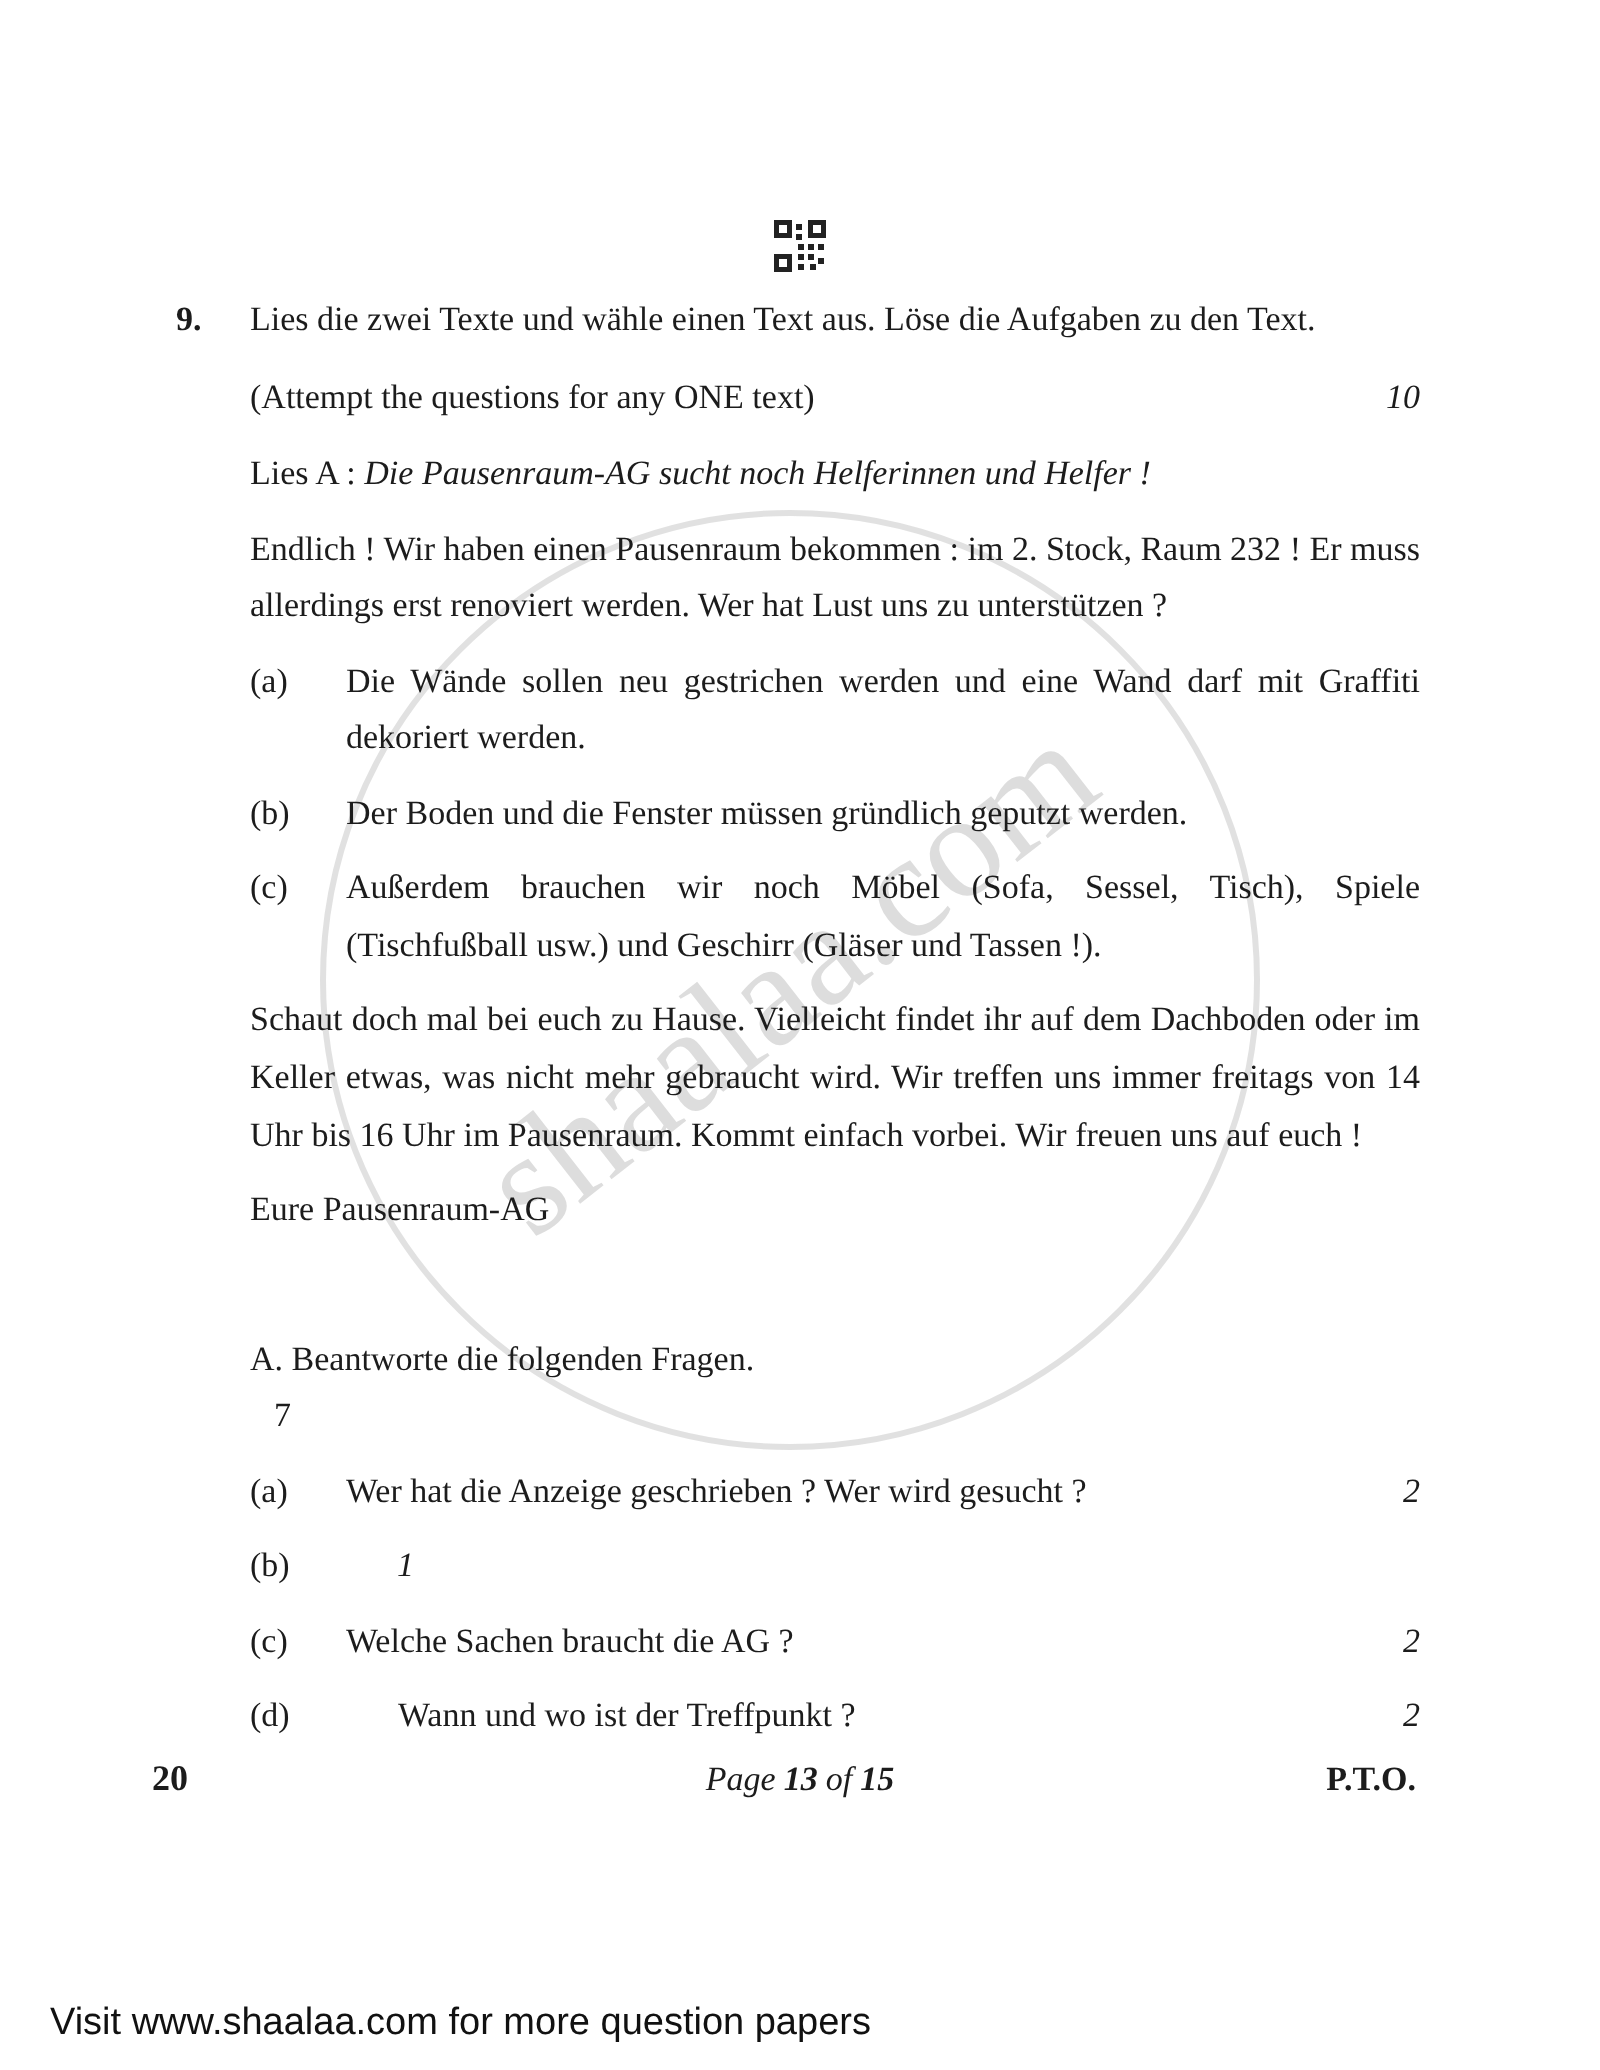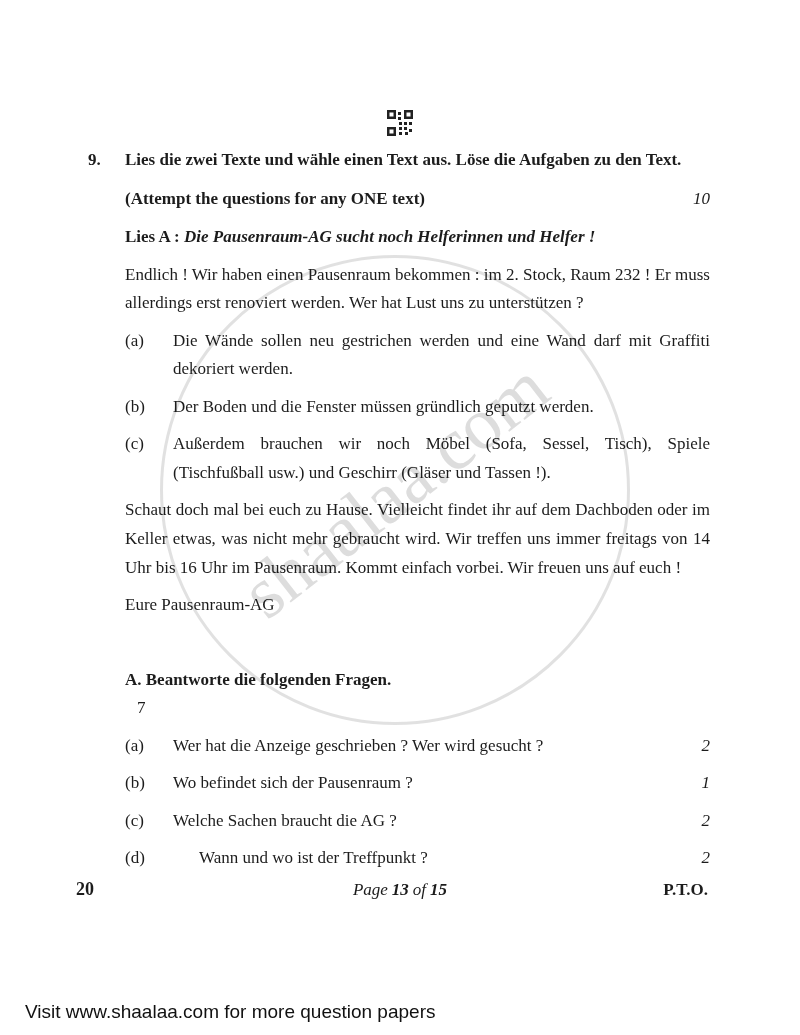--- a/index.html
+++ b/index.html
@@ -48,21 +48,21 @@
   }
   
   .content {
     position: absolute;
     left: 88px; top: 146px;
     width: 622px;
     z-index: 2;
     font-size: 17px;
     line-height: 1.68;
   }
-  .bold { font-weight: bold; }
+  .bold { font-weight: normal; }
   .italic { font-style: italic; }
   .row { display: flex; }
   .qnum { width: 37px; flex: 0 0 37px; font-weight: bold; }
   .qbody { flex: 1; }
   .indented { margin-left: 37px; }
   .just { text-align: justify; }
   .heading-row {
     display: flex; justify-content: space-between; align-items: baseline;
     margin-left: 37px;
   }
@@ -175,21 +175,20 @@
       <span class="marks" style="font-style:normal;">7</span>
     </div>
 
     <div class="sub-item">
       <span class="sub-label">(a)</span>
       <span class="sub-text" style="text-align:left;">Wer hat die Anzeige geschrieben ? Wer wird gesucht ?</span>
       <span class="sub-marks">2</span>
     </div>
     <div class="sub-item">
       <span class="sub-label">(b)</span>
-      <span class="sub-text" style="text-align:left;">Wo befindet sich der Pausenraum ?</span>
       <span class="sub-marks">1</span>
     </div>
     <div class="sub-item">
       <span class="sub-label">(c)</span>
       <span class="sub-text" style="text-align:left;">Welche Sachen braucht die AG ?</span>
       <span class="sub-marks">2</span>
     </div>
     <div class="sub-item">
       <span class="sub-label">(d)</span>
       <span class="sub-text" style="text-align:left;margin-left:26px;">Wann und wo ist der Treffpunkt ?</span>

